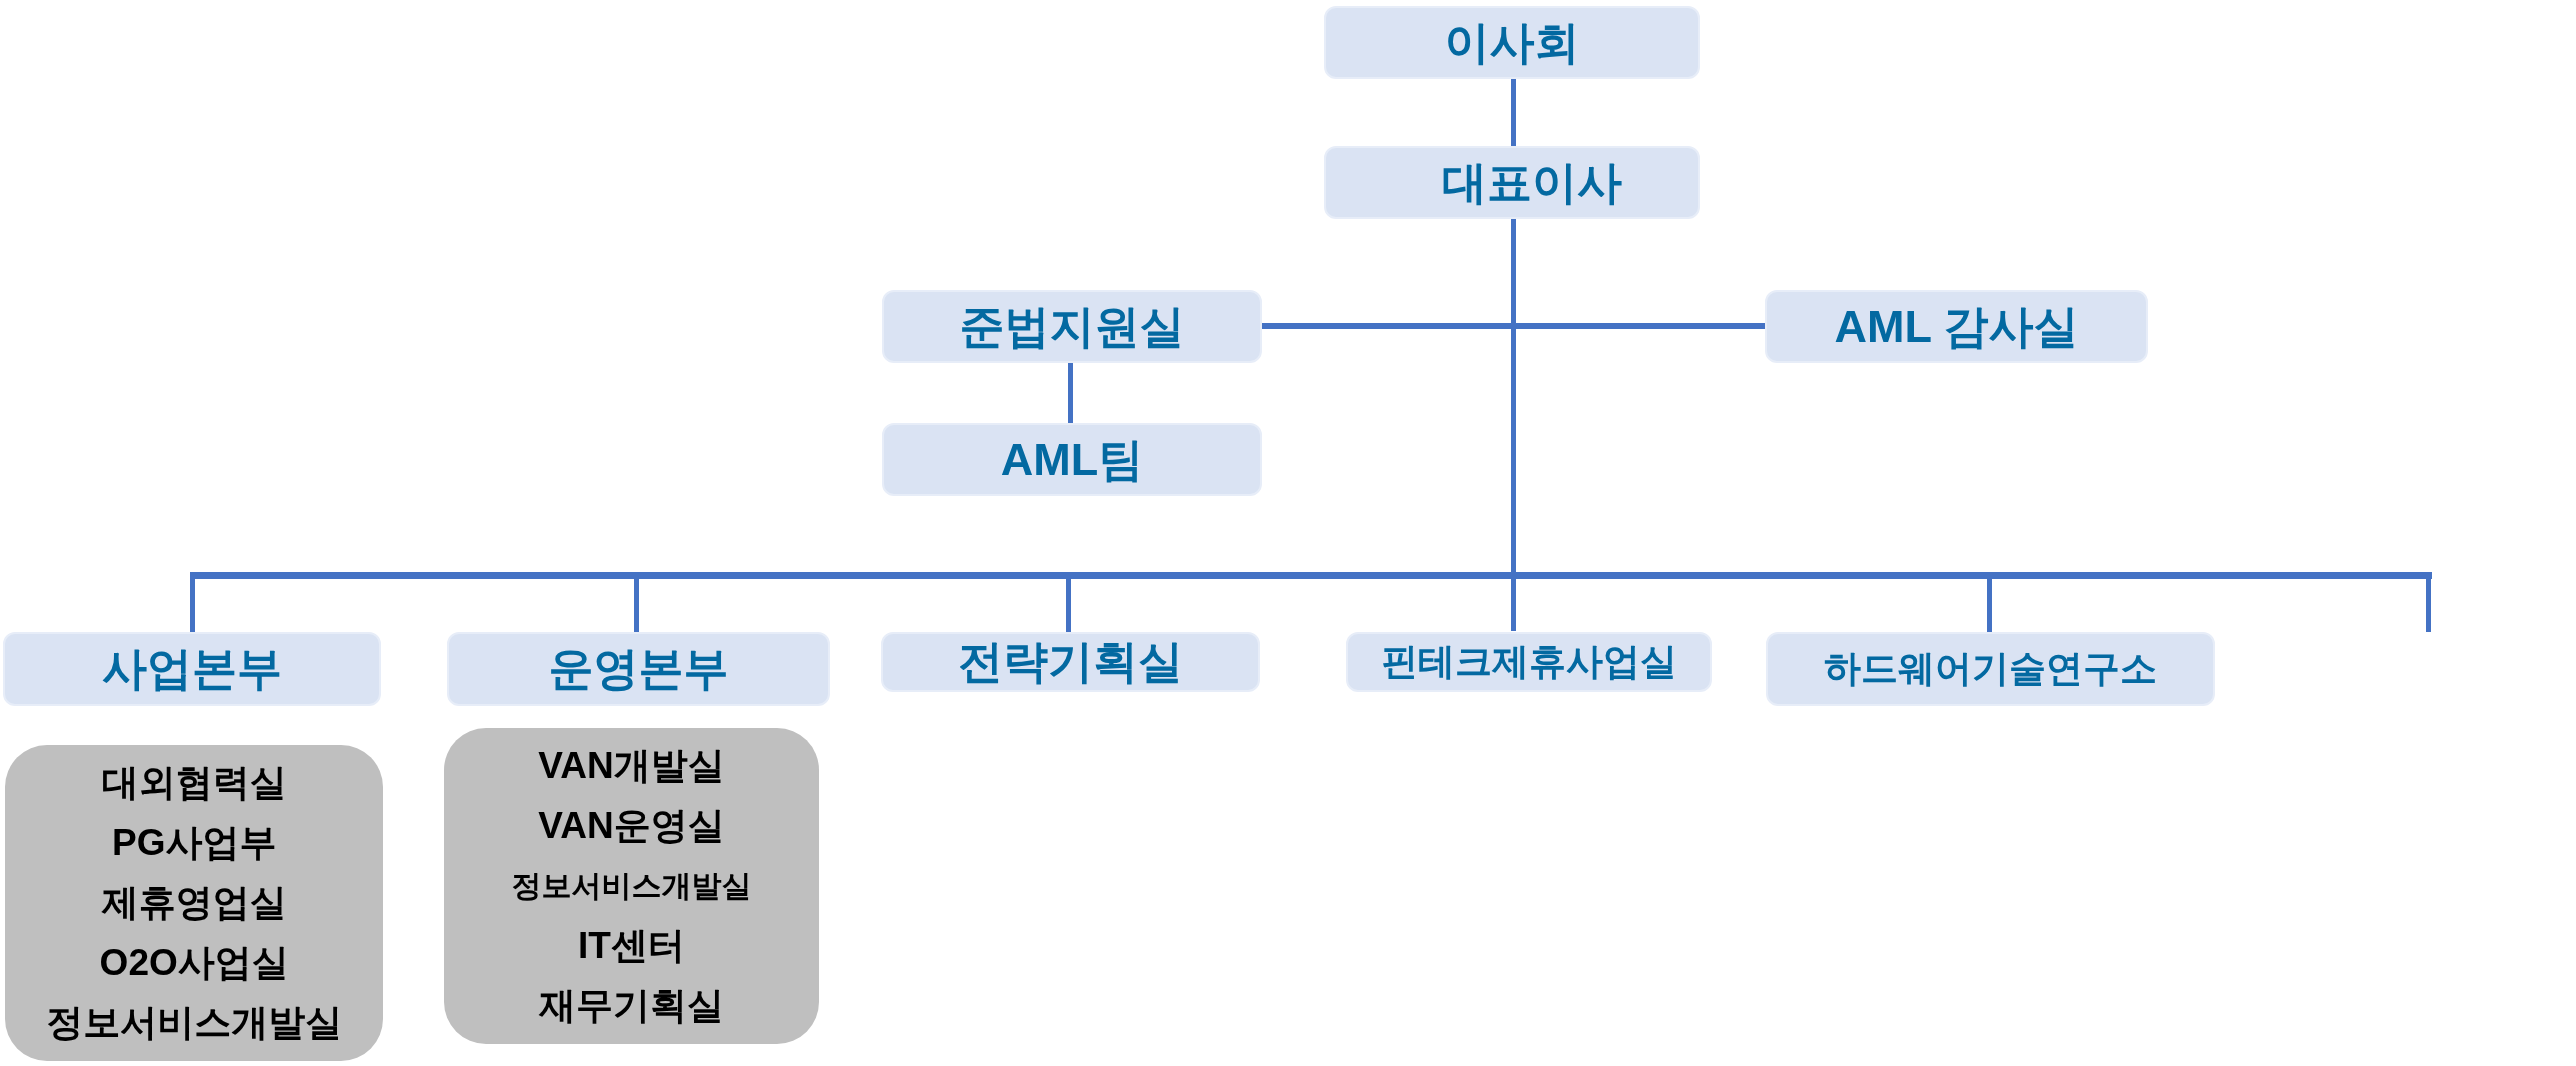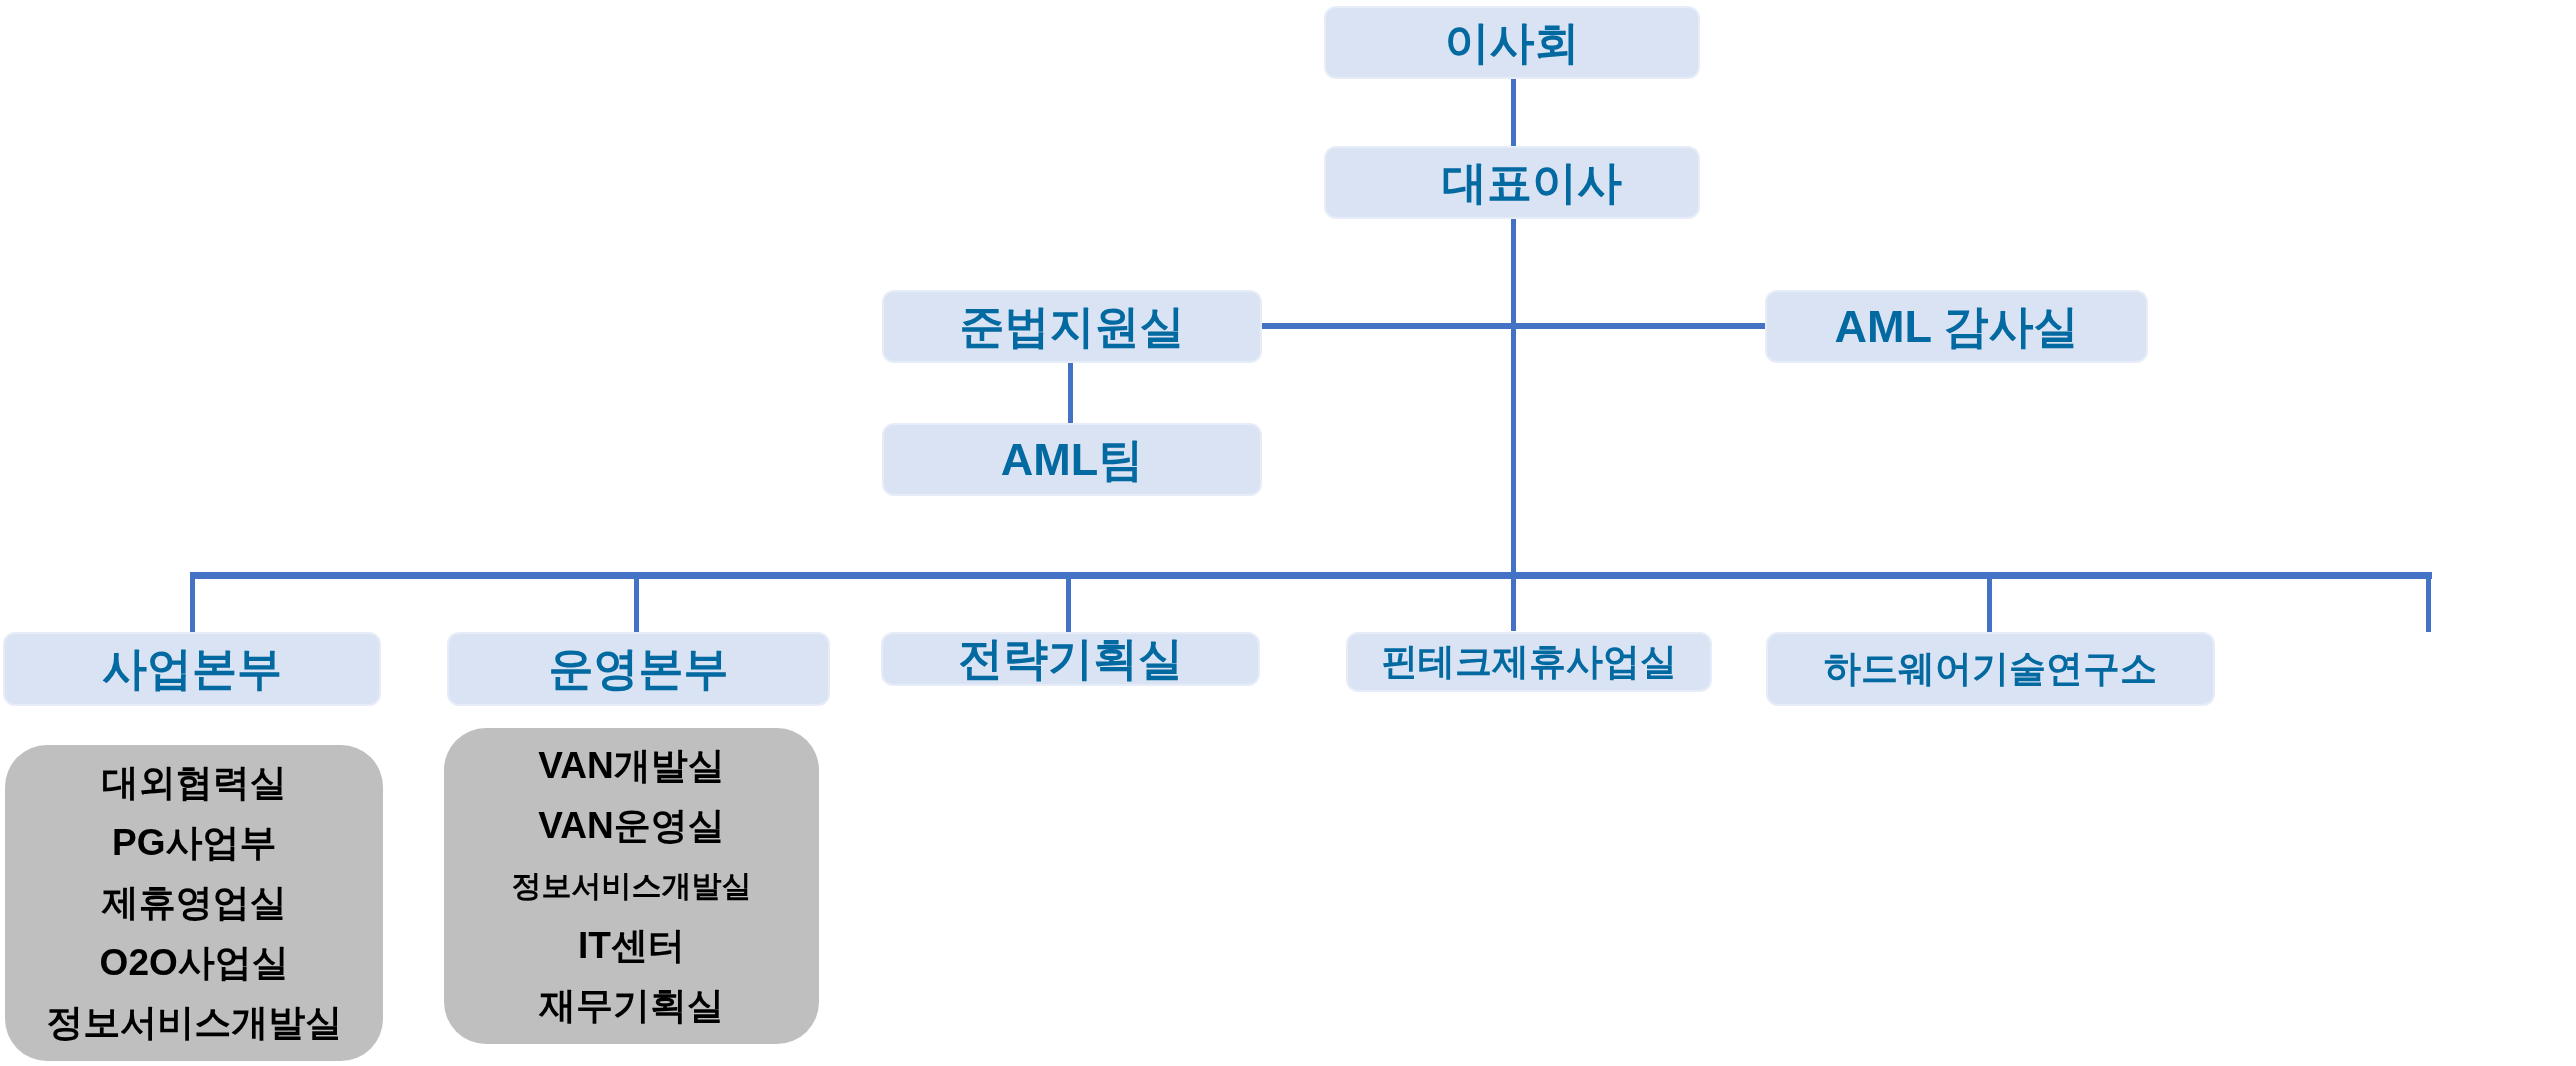--- a/index.html
+++ b/index.html
@@ -77,21 +77,21 @@
   <div class="node" style="left:882px;top:423px;width:380px;height:73px;text-align:right;">
     <span>AML팀</span>
   </div>
 
   <div class="node" style="left:3px;top:632px;width:378px;height:74px;">
     <span>사업본부</span>
   </div>
   <div class="node" style="left:447px;top:632px;width:383px;height:74px;">
     <span>운영본부</span>
   </div>
-  <div class="node" style="left:881px;top:632px;width:379px;height:54px;">
+  <div class="node" style="left:881px;top:632px;width:379px;height:60px;">
     <span>전략기획실</span>
   </div>
   <div class="node small" style="left:1346px;top:632px;width:366px;height:60px;">
     <span>핀테크제휴사업실</span>
   </div>
   <div class="node small" style="left:1766px;top:632px;width:449px;height:74px;">
     <span>하드웨어기술연구소</span>
   </div>
 
   <div class="group" style="left:5.2px;top:745px;width:378px;height:316px;">

